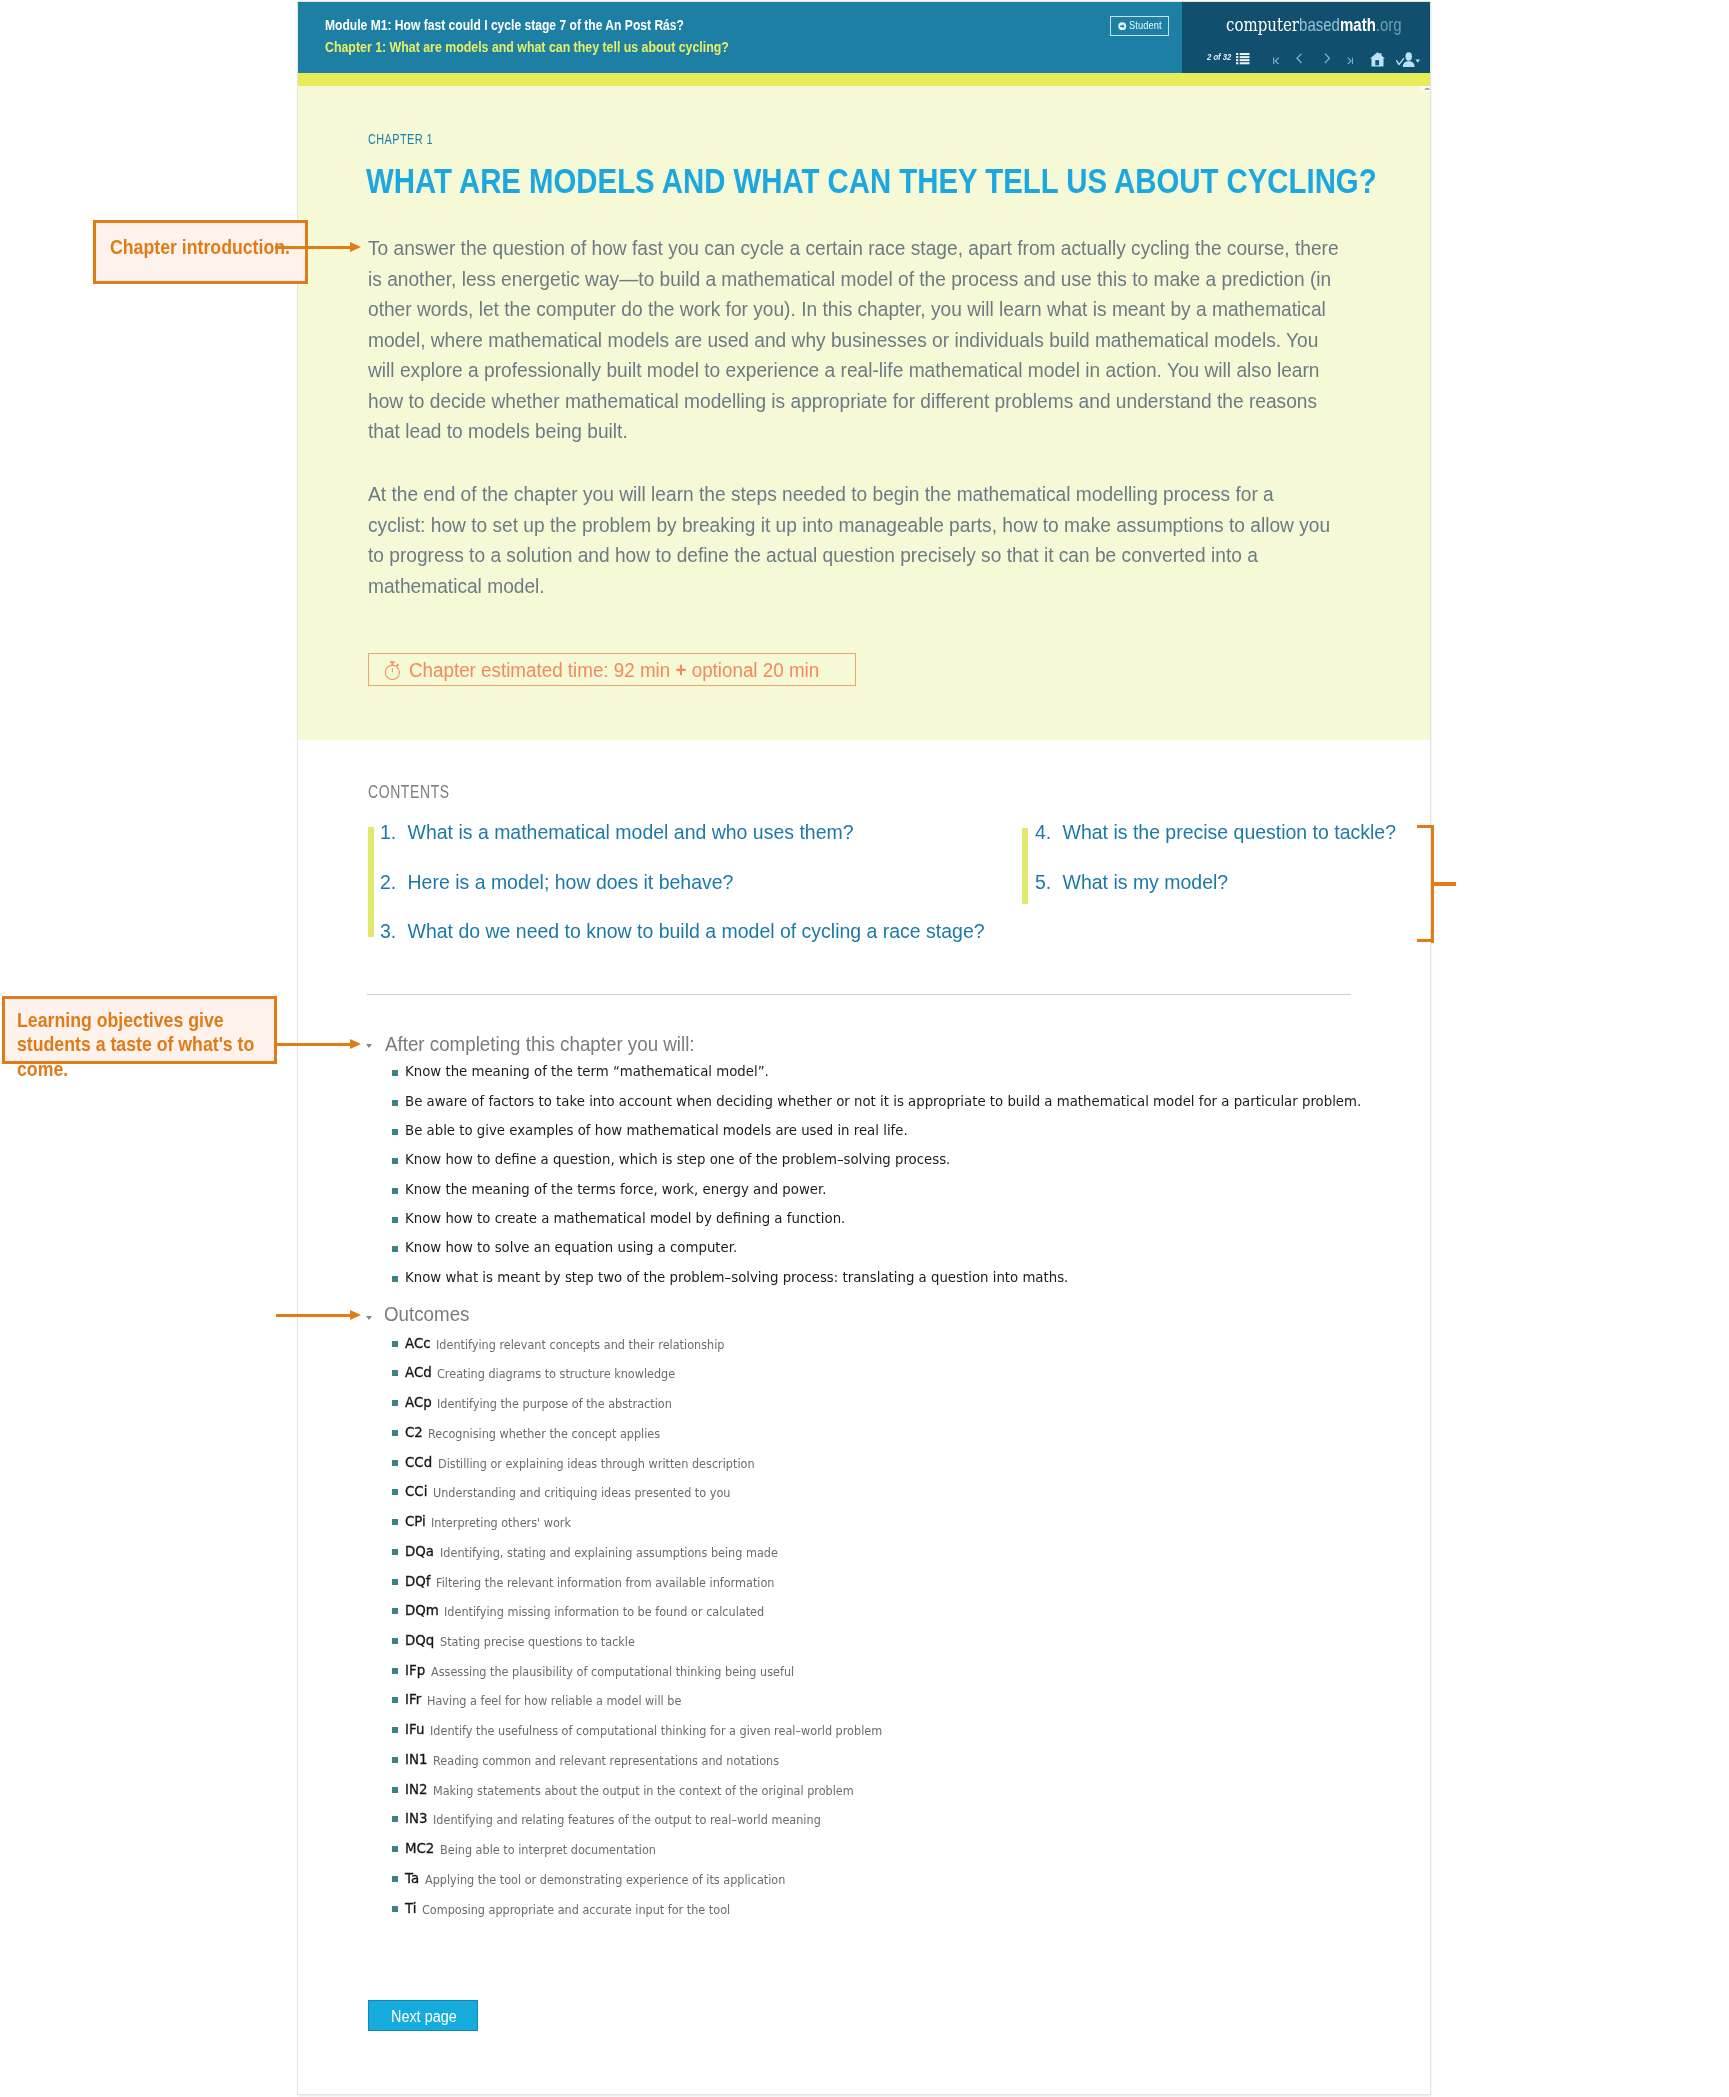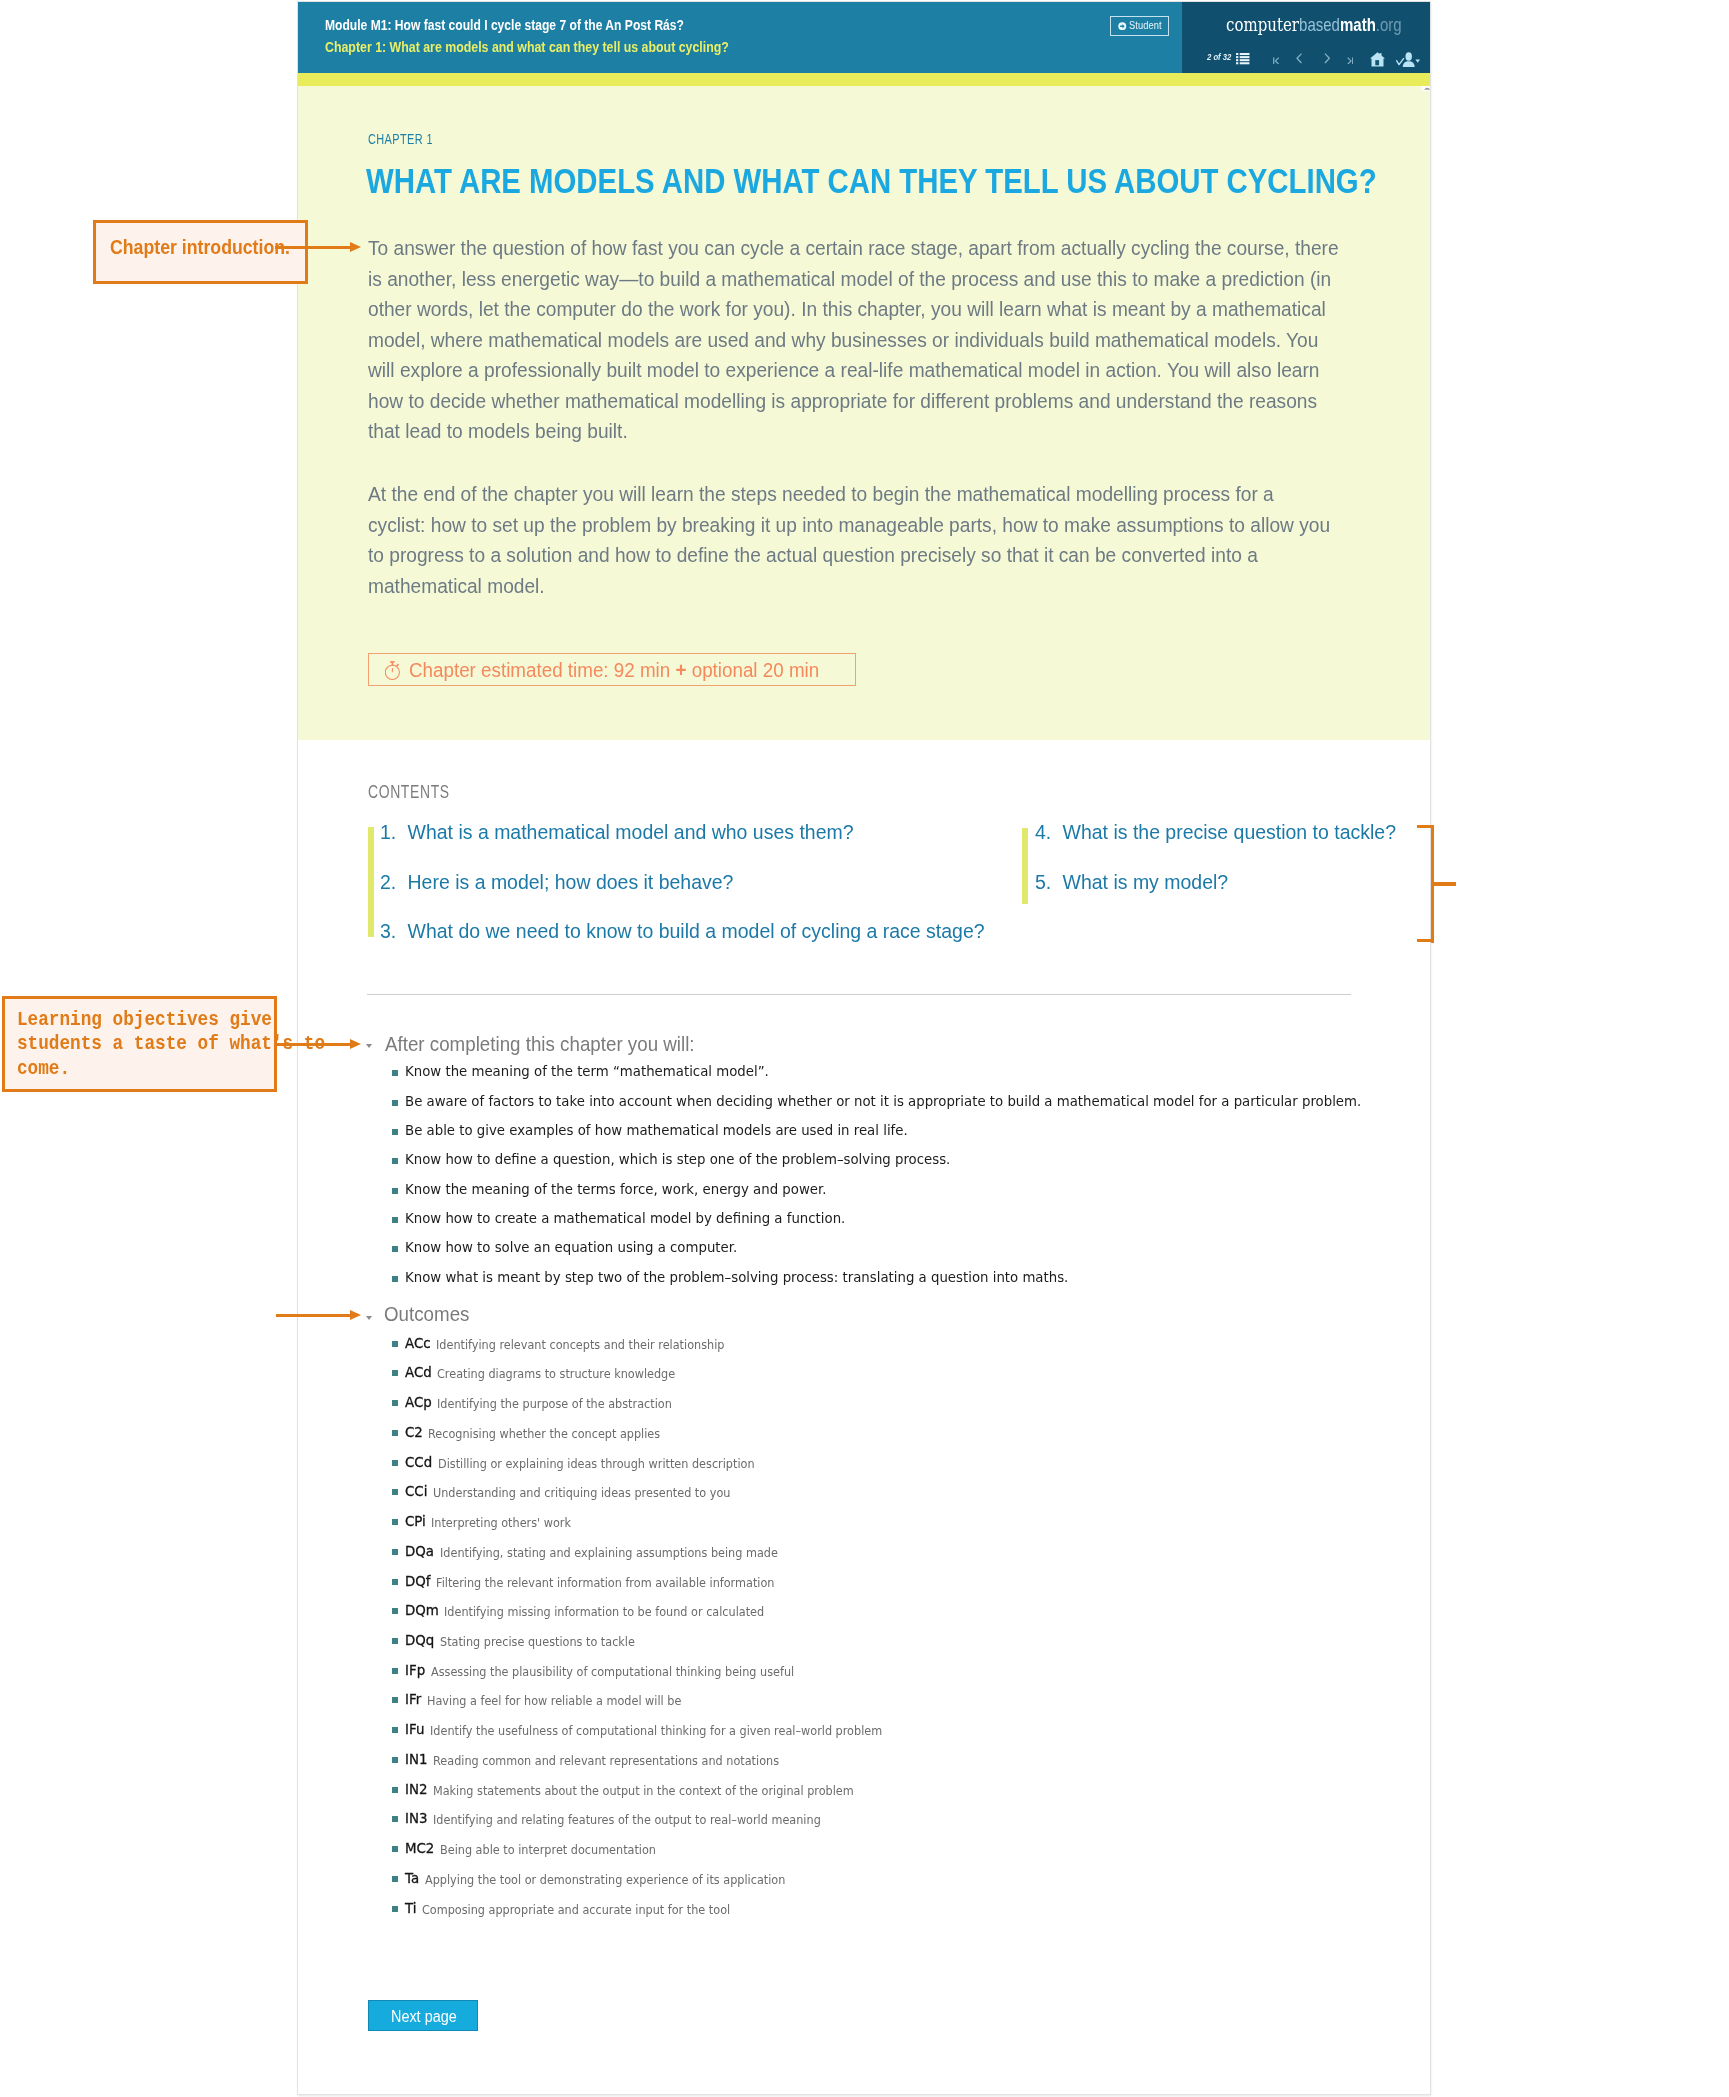--- a/index.html
+++ b/index.html
@@ -387,21 +387,21 @@
     <span class="atext" style="position:absolute;left:14px;top:9.3px;">Chapter introduction.</span>
   </div>
   <div class="oline" style="left:275px;top:246px;width:76px;height:3.3px;"></div>
   <div class="ohead" style="left:350px;top:242px;"></div>
 
   <div class="oline" style="left:1431px;top:825px;width:3.3px;height:118px;"></div>
   <div class="oline" style="left:1417px;top:825px;width:16.5px;height:3.3px;"></div>
   <div class="oline" style="left:1417px;top:939px;width:16.5px;height:3.3px;"></div>
   <div class="oline" style="left:1431px;top:882px;width:25px;height:4px;"></div>
 
-  <div class="anno" style="left:1.7px;top:996px;width:275px;height:96px;font-family:Liberation Mono, monospace;">
+  <div class="anno" style="left:1.7px;top:996px;width:275px;height:68px;">
     <span class="atext" style="position:absolute;left:12px;top:8.7px;line-height:24.4px;">
         <div>Learning objectives give</div>
         <div>students a taste of what's to</div>
         <div>come.</div>
       </span>
   </div>
   <div class="oline" style="left:276px;top:1043px;width:76px;height:3.3px;"></div>
   <div class="ohead" style="left:350px;top:1039px;"></div>
 
   <div class="oline" style="left:276px;top:1314px;width:76px;height:3.3px;"></div>

